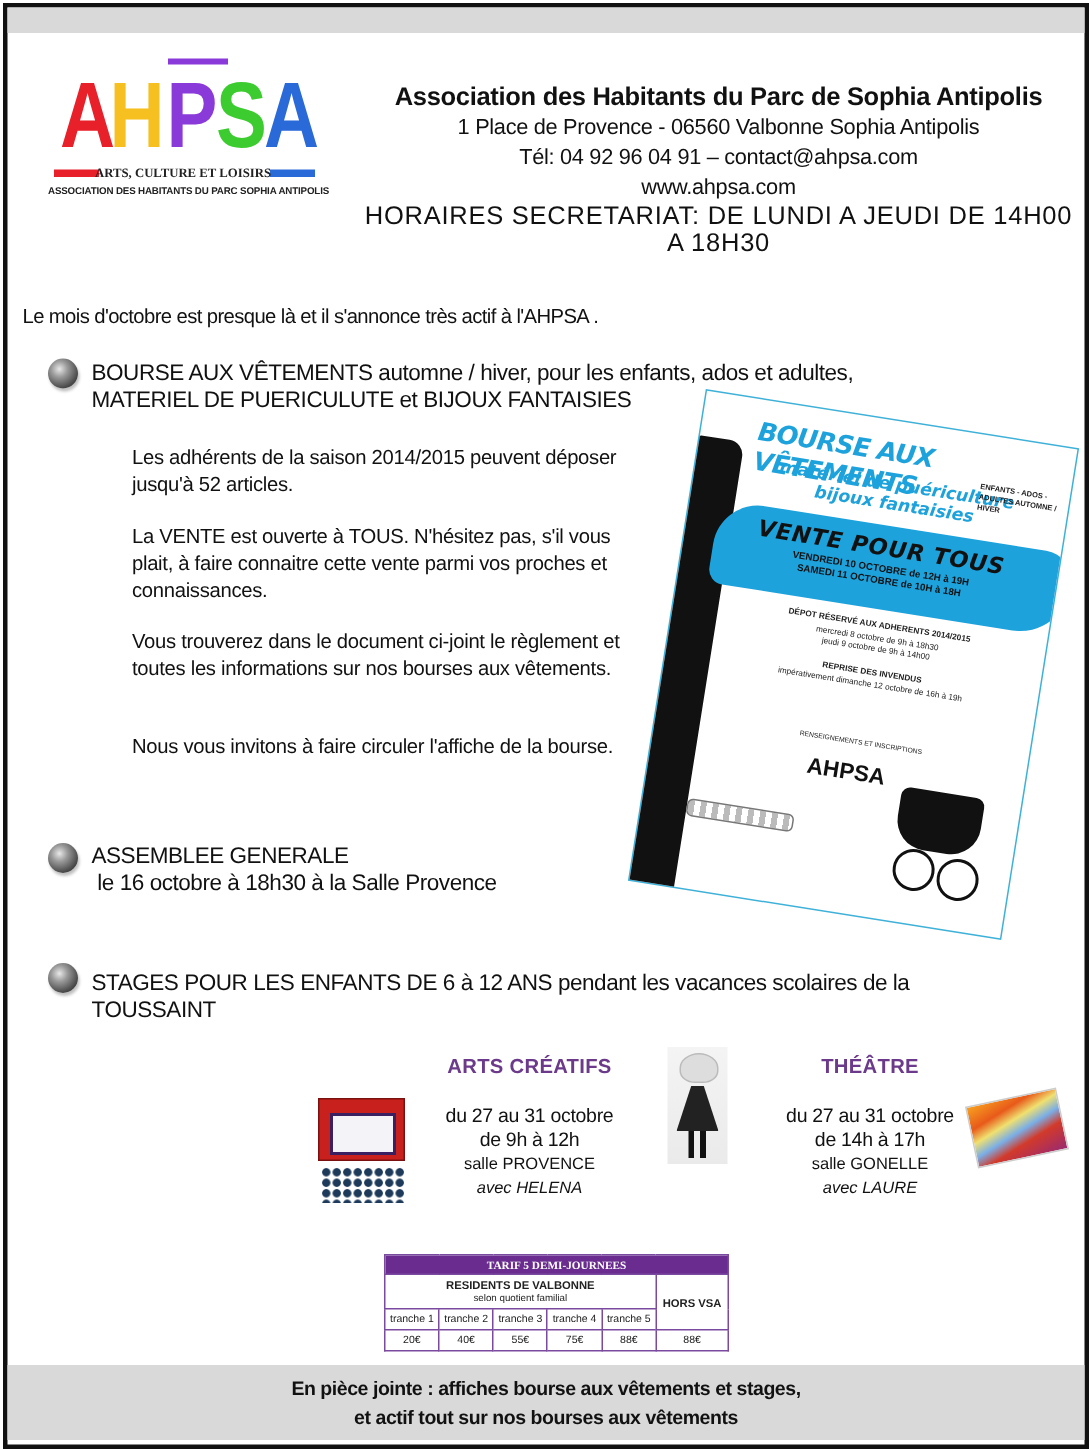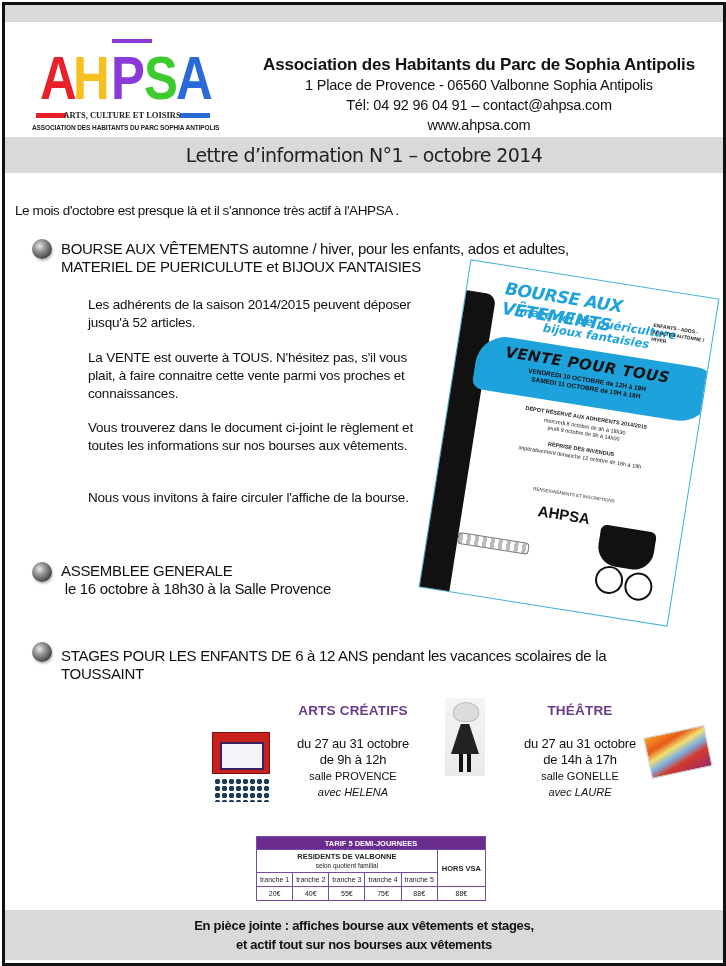--- a/index.html
+++ b/index.html
@@ -44,21 +44,21 @@
   .theater .curtain { position: absolute; left: 0; top: 0; width: 56px; height: 40px; background: #c8201c; border: 1px solid #7a1010; }
   .theater .screen { position: absolute; left: 8px; top: 10px; width: 40px; height: 24px; background: #f4f4f8; border: 2px solid #3a2060; }
   .theater .seats { position: absolute; left: 2px; top: 46px; width: 56px; height: 24px; background: radial-gradient(circle, #1e3a5a 2.5px, transparent 3px) 0 0/7px 7px; }
   .doll { position: absolute; left: 440px; top: 693px; width: 40px; height: 78px; background: linear-gradient(#f4f4f4, #eaeaea); }
   .doll .hair { position: absolute; left: 8px; top: 4px; width: 24px; height: 18px; background: #ddd; border-radius: 50% 50% 40% 40%; border: 1px solid #bbb; }
   .doll .dress { position: absolute; left: 6px; top: 26px; width: 28px; height: 30px; background: #222; clip-path: polygon(35% 0, 65% 0, 100% 100%, 0 100%); }
   .doll .legs { position: absolute; left: 14px; top: 56px; width: 12px; height: 18px; background: repeating-linear-gradient(90deg, #111 0 4px, transparent 4px 8px); }
   .painting { position: absolute; left: 642px; top: 726px; width: 60px; height: 40px; transform: rotate(-12deg); background: linear-gradient(160deg, #f7a020 0%, #e85a1a 25%, #f0e070 40%, #7aaee6 55%, #d23a2a 70%, #9a2a70 100%); border: 1px solid #ccc; }
   .tarif { position: absolute; left: 251px; top: 831px; width: 230px; border-collapse: collapse; font-size: 7px; color: #222; }
   .tarif td, .tarif th { border: 1px solid #7a4aa0; text-align: center; padding: 0; height: 13px; font-weight: normal; }
-  .tarif .t-head { background: #6a2d8f; color: #fff; font-weight: bold; font-size: 7.5px; height: 12px; }
+  .tarif .t-head { background: #6a2d8f; color: #fff; font-weight: bold; font-size: 7.5px; height: 12px; font-family: Liberation Serif, serif; }
   .tarif .t-res { font-weight: bold; font-size: 7.5px; line-height: 9px; height: 22px; }
   .tarif .t-res small { font-weight: normal; font-size: 6.5px; display: block; }
   .tarif .t-hors { font-weight: bold; font-size: 7.5px; line-height: 9px; }
   .bottom-band { position: absolute; left: 0; top: 905px; width: 718px; height: 50px; background: #d9d9d9; text-align: center; font-size: 13px; font-weight: bold; line-height: 19px; padding-top: 6px; box-sizing: border-box; letter-spacing: -0.3px; }
 </style>
 </head>
 <body>
 
 <div class="frame">
   <div class="topband"></div>
@@ -79,23 +79,20 @@
   </div>
 
   <div class="header-text">
     <div class="org-name">Association des Habitants du Parc de Sophia Antipolis</div>
     <div class="hline">1 Place de Provence  - 06560 Valbonne Sophia Antipolis</div>
     <div class="hline">Tél: 04 92 96 04 91 – contact@ahpsa.com</div>
     <div class="hline">www.ahpsa.com</div>
     <div class="hours">HORAIRES SECRETARIAT: DE LUNDI  A  JEUDI DE 14H00  A 18H30</div>
   </div>
 
-  <div class="title-band">
-    <span>Lettre d’information N°1 – octobre 2014</span>
-  </div>
 
   <div class="intro">Le mois d'octobre est presque là et il s'annonce très actif à l'AHPSA .</div>
 
   <div class="bullet" style="left:27px;top:234px"></div>
   <div class="section-head" style="left:56px;top:235px">
     <div>BOURSE AUX  VÊTEMENTS automne / hiver, pour les enfants, ados et adultes,</div>
     <div>MATERIEL DE PUERICULUTE et BIJOUX FANTAISIES</div>
   </div>
   <div class="para" style="top:291px">Les adhérents de la saison 2014/2015 peuvent déposer  jusqu'à 52 articles.</div>
   <div class="para" style="top:414px">Vous trouverez dans le document ci-joint le règlement et toutes les informations sur nos bourses aux vêtements.</div>

